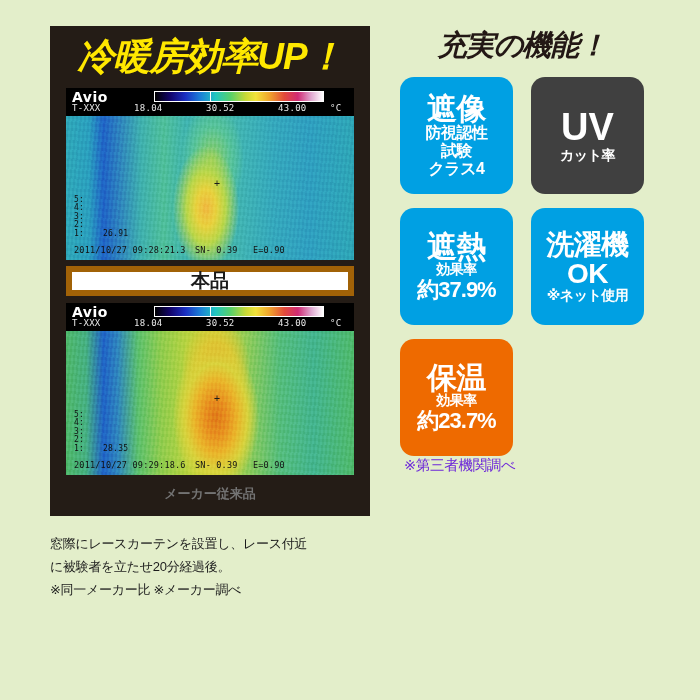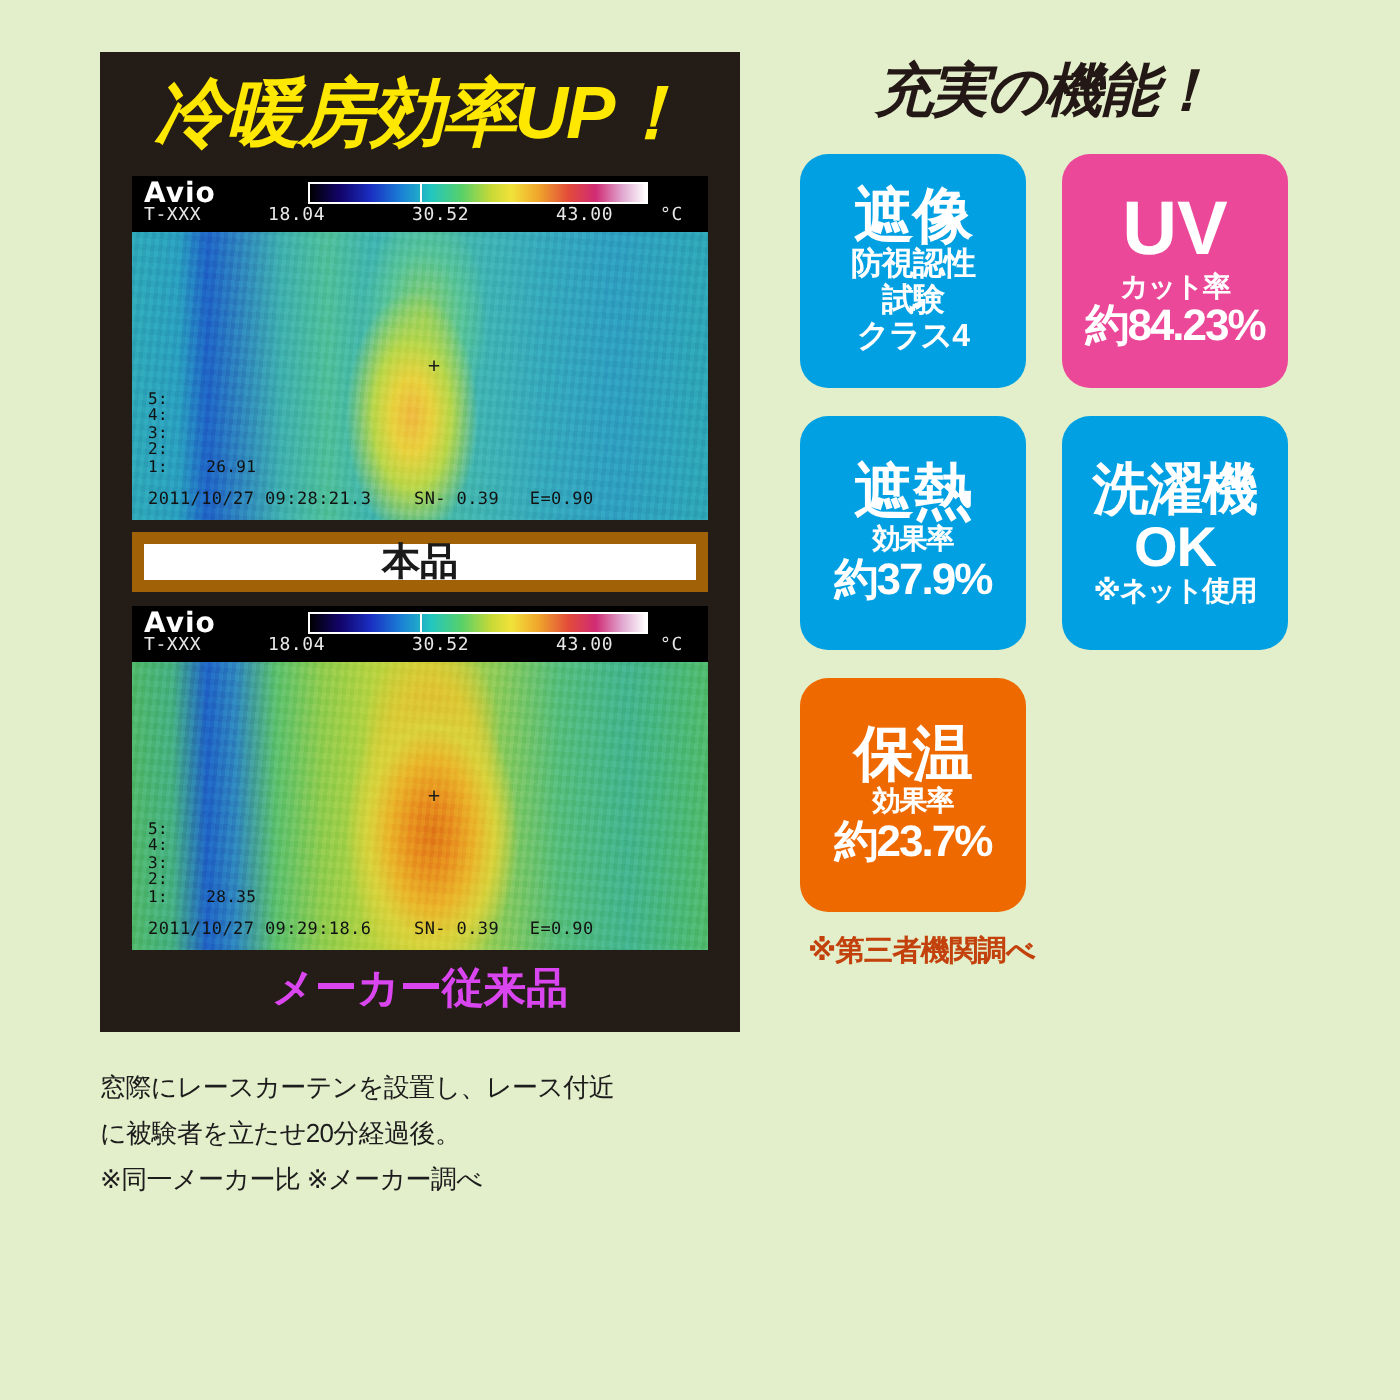--- a/index.html
+++ b/index.html
@@ -130,40 +130,40 @@
   .readout .val { padding-left: 14px; }
   .stamp {
     position: absolute;
     left: 8px; bottom: 5px;
     color: #121212;
     font-family: "DejaVu Sans Mono", monospace;
     font-size: 8.5px;
     letter-spacing: 0.2px;
     white-space: nowrap;
   }
-  .stamp .sn { padding-left: 16px; }
+  .stamp .sn { padding-left: 4px; }
   .stamp .em { padding-left: 10px; }
 
   
   .label-white {
     width: 288px; height: 30px;
     margin: 6px auto 0;
     background: #ffffff;
     border: 6px solid #a16207;
     display: flex; align-items: center; justify-content: center;
     color: #1a1a1a;
     font-size: 19px;
     font-weight: bold;
   }
   .label-dark {
     width: 288px; height: 34px;
     margin: 2px auto 0;
     display: flex; align-items: center; justify-content: center;
-    color: #d946ef;
-    font-size: 21px;
+    color: #737373;
+    font-size: 13px;
     font-weight: bold;
   }
   .gap-6 { height: 7px; }
 
   .caption {
     position: absolute;
     left: 50px; top: 532px;
     width: 330px;
     color: #1c1c1c;
     font-size: 13px;
@@ -226,26 +226,25 @@
     letter-spacing: -1px;
     white-space: nowrap;
   }
   .tile .t-latin {
     font-size: 38px;
     font-weight: bold;
     line-height: 1.05;
     letter-spacing: 0px;
   }
   .footnote {
-    margin-top: 10px;
+    margin-top: 0;
     padding-left: 16px;
-    color: #c2410c;
+    color: #6d28d9;
     font-size: 14.5px;
     letter-spacing: -0.3px;
-    font-weight: bold;
   }
 </style>
 </head>
 <body>
 
 <div class="page">
 
   <div class="left-panel">
 
     <div class="headline">冷暖房効率UP！</div>
@@ -345,24 +344,23 @@
 
     <div class="grid">
 
       <div class="tile" style="background:#00a0e3">
         <div class="t-main">遮像</div>
         <div class="t-sub">防視認性</div>
         <div class="t-sub">試験</div>
         <div class="t-sub">クラス4</div>
       </div>
 
-      <div class="tile" style="background:#ec4899">
+      <div class="tile" style="background:#404040">
         <div class="t-latin">UV</div>
         <div class="t-sub small">カット率</div>
-        <div class="t-val">約84.23%</div>
       </div>
 
 
       <div class="tile" style="background:#00a0e3">
         <div class="t-main">遮熱</div>
         <div class="t-sub small">効果率</div>
         <div class="t-val">約37.9%</div>
       </div>
 
       <div class="tile" style="background:#00a0e3">

